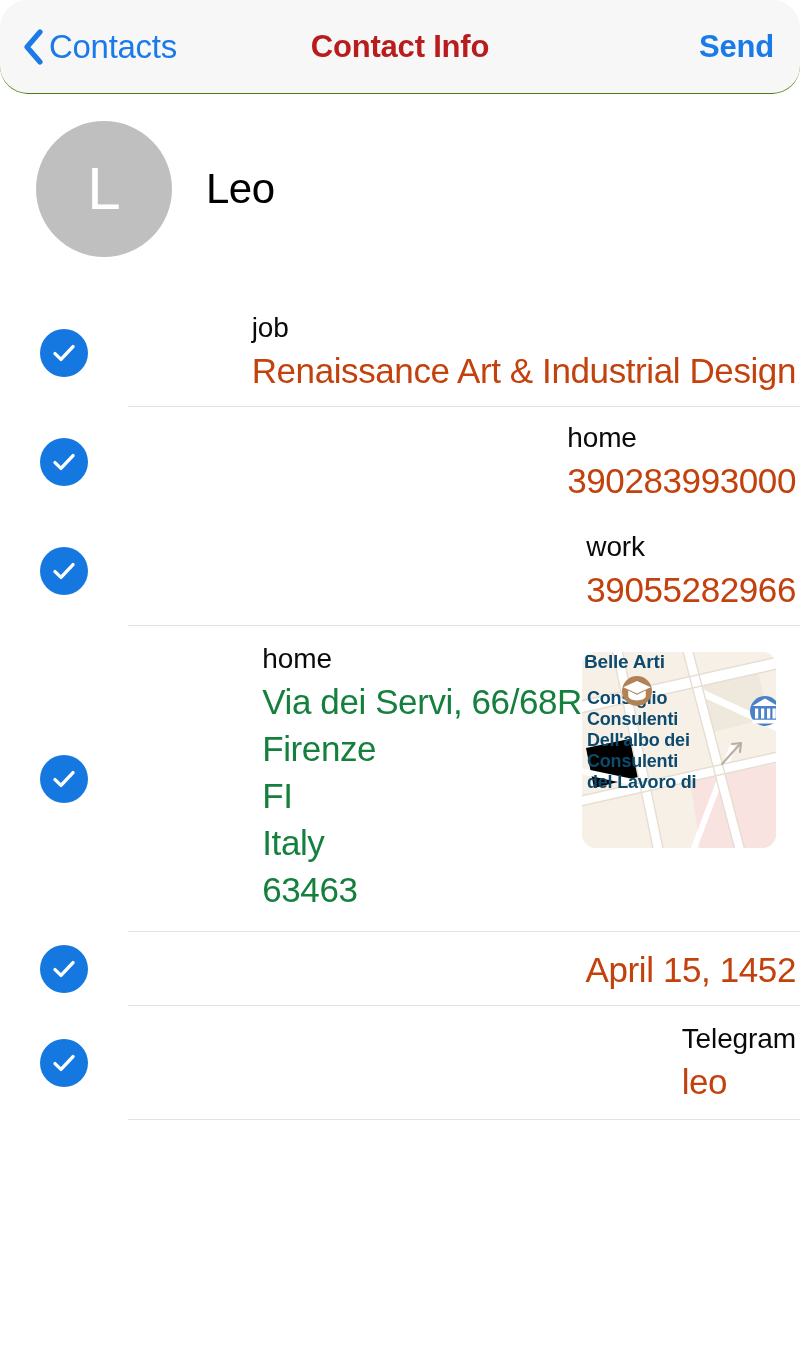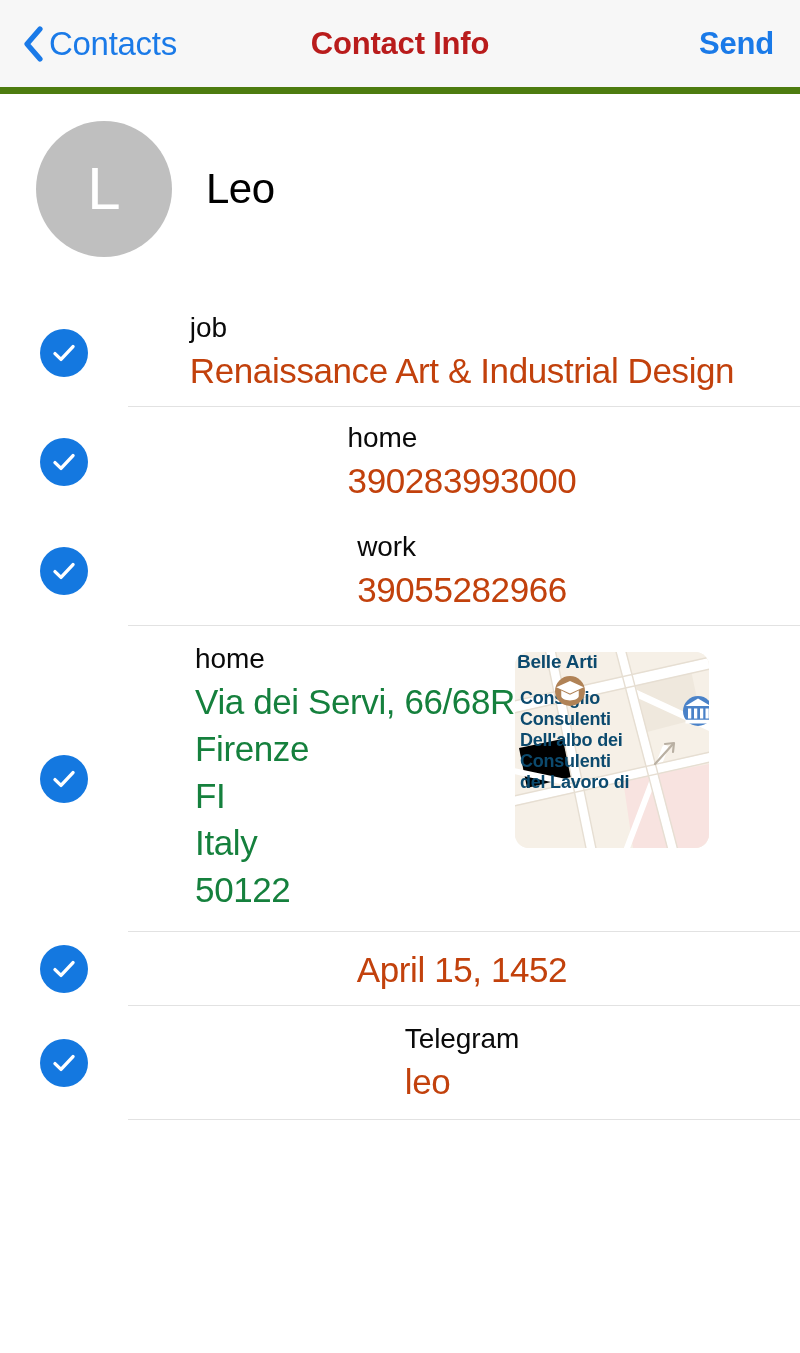--- a/index.html
+++ b/index.html
@@ -18,23 +18,24 @@
     height: 1353px;
     background: #ffffff;
     overflow: hidden;
   }
 
   
   .navbar {
     position: relative;
     height: 94px;
     background: #f7f7f7;
-    border-bottom: 7px solid #4d7c0f;
-    display: flex;
-    align-items: center;
+    border-bottom: 1px solid #4d7c0f;
+    display: flex;
+    align-items: center;
+    border-radius: 28px;
   }
 
   .nav-back {
     position: absolute;
     left: 22px;
     top: 50%;
     transform: translateY(-50%);
     display: flex;
     align-items: center;
     gap: 5px;
@@ -147,21 +148,21 @@
   .check-icon svg { display:block; width:28px; height:28px; }
 
   .field-body {
     flex: 1 1 auto;
     min-width: 0;
     padding-right: 4px;
     padding-top: 8px;
     padding-bottom: 14px;
     display: flex;
     align-items: flex-start;
-    justify-content: center;
+    justify-content: flex-end;
   }
 
   .field-text { min-width: 0; }
 
   .field-label {
     color: #0a0a0a;
     font-size: 28px;
     line-height: 38px;
     letter-spacing: -0.1px;
   }
@@ -337,21 +338,21 @@
           </svg>
         </span>
       </div>
       <div class="field-body">
         <div class="field-text">
           <div class="field-label">home</div>
           <div class="addr-line">Via dei Servi, 66/68R</div>
           <div class="addr-line">Firenze</div>
           <div class="addr-line">FI</div>
           <div class="addr-line">Italy</div>
-          <div class="addr-line">50122</div>
+          <div class="addr-line">63463</div>
         </div>
 
         <div class="map-thumb">
           <svg viewBox="0 0 194 196" xmlns="http://www.w3.org/2000/svg">
             <rect x="0" y="0" width="194" height="196" fill="#f6f0e7"></rect>
 
             <path d="M108 128 L194 112 L194 196 L118 196 Z" fill="#f8e3e0"></path>
 
             <path d="M120 30 L176 18 L186 66 L132 80 Z" fill="#efe8dd"></path>
             <path d="M4 96 L52 86 L60 124 L12 136 Z" fill="#f0ead f"></path>

